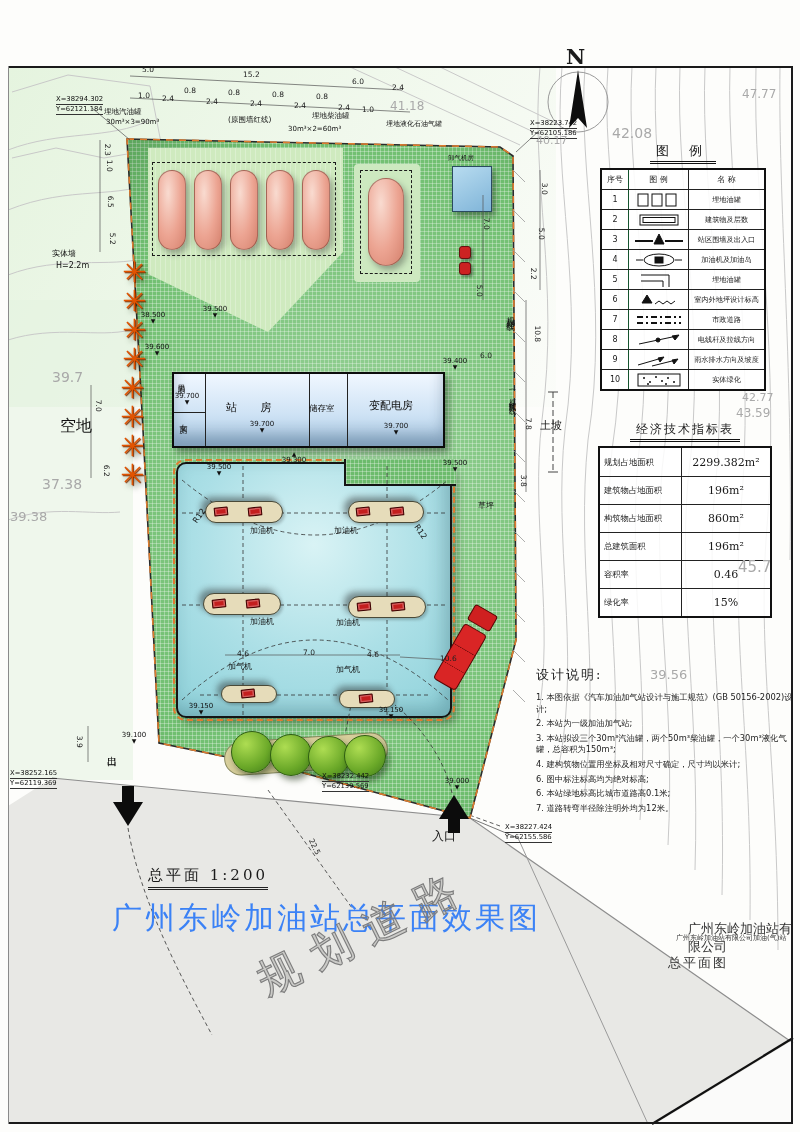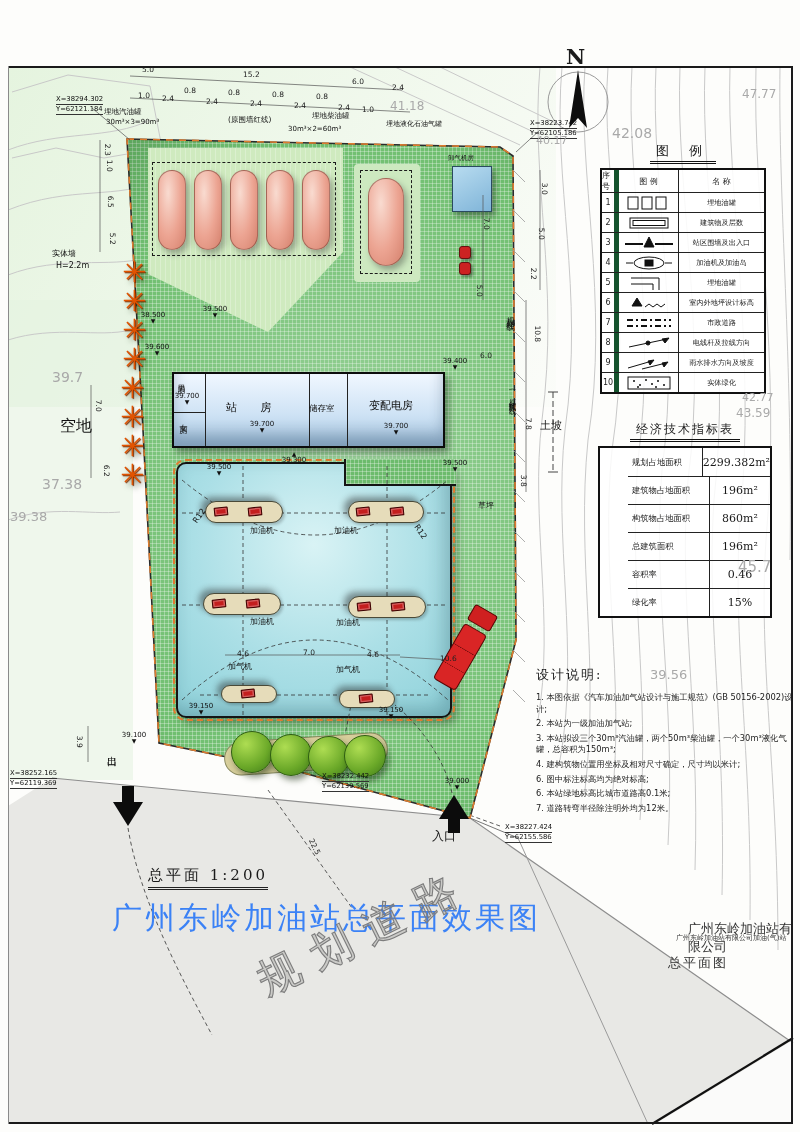--- a/index.html
+++ b/index.html
@@ -77,25 +77,25 @@
   .coord span{display:block;border-bottom:.8px solid #333;padding-bottom:.5px;}
   .ct{position:absolute;color:#a9a9a9;white-space:nowrap;line-height:1;}
 
   
   .legend{left:600px;top:140px;width:166px;}
   .tbl-title{font-size:13px;letter-spacing:8px;text-align:center;font-family:"DejaVu Serif",serif;
     border-bottom:3px double #111;display:inline-block;padding:0 6px 1px;}
   .lg-table{margin-top:4px;border:2px solid #111;background:rgba(255,255,255,.88);}
   .lg-row{display:flex;border-top:1px solid #222;}
   .lg-row.hdr{border-top:none;font-family:"DejaVu Serif",serif;}
-  .lg-no{width:17px;min-height:19px;display:flex;align-items:center;justify-content:center;font-size:8px;border-right:5px solid #14532d;}
+  .lg-no{width:27px;min-height:19px;display:flex;align-items:center;justify-content:center;font-size:8px;border-right:1px solid #14532d;}
   .lg-ic{width:60px;display:flex;align-items:center;justify-content:center;border-right:1px solid #222;padding:1px 2px;}
   .lg-nm{flex:1;display:flex;align-items:center;justify-content:center;font-size:7.2px;padding:1px 1px;text-align:center;}
   .econ{left:598px;top:418px;width:174px;text-align:center;}
-  .econ-tbl{margin-top:4px;border:2px solid #111;background:rgba(255,255,255,.85);text-align:center;padding-left:28px;}
+  .econ-tbl{margin-top:4px;border:2px solid #111;background:rgba(255,255,255,.85);text-align:center;}
   .ec-row{display:flex;border-top:1px solid #222;height:28px;}
   .ec-row:first-child{border-top:none;}
   .ec-l{width:82px;display:flex;align-items:center;padding-left:4px;font-size:8.3px;border-right:1px solid #222;}
   .ec-v{flex:1;display:flex;align-items:center;justify-content:center;font-size:11px;font-family:"DejaVu Serif",serif;}
   .notes{left:536px;top:666px;width:258px;}
   .notes-title{font-size:13px;font-family:"DejaVu Serif",serif;letter-spacing:2px;margin-bottom:8px;}
   .note-item{font-size:8.3px;line-height:1.4;margin-bottom:3px;color:#222;}
 
   .scale-lbl{left:148px;top:866px;font-size:15px;font-family:"DejaVu Serif",serif;letter-spacing:3px;
     border-bottom:3px double #222;padding-bottom:2px;}

